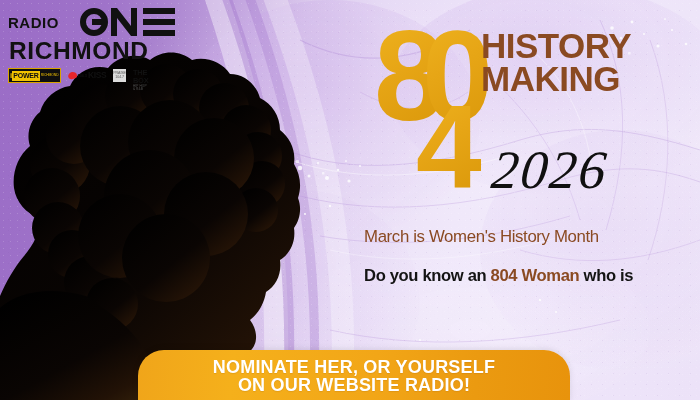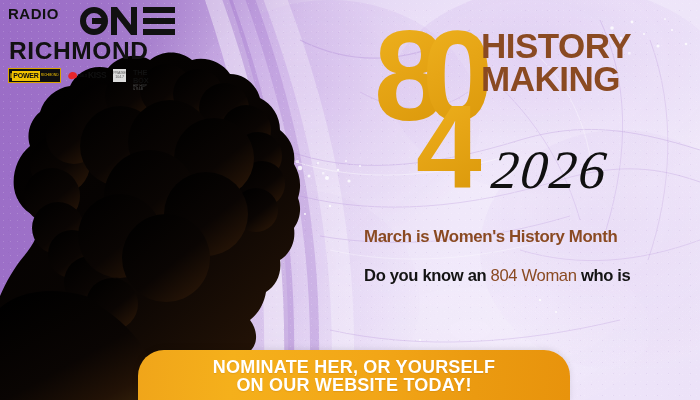--- a/index.html
+++ b/index.html
@@ -30,21 +30,21 @@
       radial-gradient(rgba(120,80,160,.30) .7px, transparent .8px);
     background-size:7px 7px, 11px 11px;
     background-position:0 0, 3px 5px;
   }
 
   
   .silhouette{position:absolute;left:0;top:46px;width:350px;height:354px;}
 
   
   .logo-block{position:absolute;left:8px;top:6px;width:140px;}
-  .logo-row1{display:flex;gap:20px;height:32px;}
+  .logo-row1{display:flex;align-items:center;gap:20px;height:32px;}
   .radio-word{
     font-size:15px;font-weight:700;letter-spacing:.5px;color:#111;
     font-family:"Liberation Sans", sans-serif;line-height:1;
   }
   .one-mark{flex:0 0 auto;}
   .richmond-word{
     font-size:24.5px;font-weight:700;letter-spacing:.6px;color:#111;
     line-height:1;margin-top:1px;margin-left:1px;
   }
   .station-row{display:flex;align-items:center;gap:7px;margin-top:5px;height:14px;}
@@ -82,22 +82,22 @@
     color:#8a4a22;font-weight:700;font-size:35px;line-height:.93;
     letter-spacing:-.5px;
   }
   .headline div{white-space:nowrap;}
   .year{position:absolute;left:489px;top:140px;width:175px;height:62px;}
 
   
   .copy{position:absolute;left:364px;top:226px;width:326px;}
   .copy p{margin:0;color:#141414;font-size:16.6px;font-weight:600;line-height:1.28;letter-spacing:-.35px;}
   .copy p.gap{margin-top:17px;}
-  .copy .hl{color:#8a4a22;font-weight:400;}
-  .copy .ln1{font-weight:700;color:#8a4a22;font-size:16.8px;}
+  .copy .hl{color:#8a4a22;font-weight:700;}
+  .copy .ln1{font-weight:400;color:#8a4a22;font-size:16.8px;}
 
   
   .cta{
     position:absolute;left:138px;top:350px;width:432px;height:52px;
     border-radius:26px 26px 0 0;
     background:linear-gradient(95deg,#f0a51a 0%,#f5b01b 22%,#f2a617 55%,#eb9a10 78%,#e8930c 100%);
     box-shadow:0 -1px 6px rgba(0,0,0,.10);
     display:flex;flex-direction:column;align-items:center;justify-content:center;
   }
   .cta span{
@@ -343,16 +343,16 @@
     <text x="6" y="48" font-family="Liberation Serif, serif" font-style="italic" font-size="54" fill="#101010" letter-spacing="2" transform="skewX(-6)">2026</text>
   </svg>
 
   <div class="copy">
     <p class="ln1">March is Women's History Month</p>
     <p class="gap"><span>Do you know an </span><span class="hl">804 Woman</span><span> who is</span></p>
   </div>
 
   <div class="cta">
     <span>NOMINATE HER, OR YOURSELF</span>
-    <span>ON OUR WEBSITE TODAY!</span>
+    <span>ON OUR WEBSITE RADIO!</span>
   </div>
 
 </div>
 
 </body></html>

